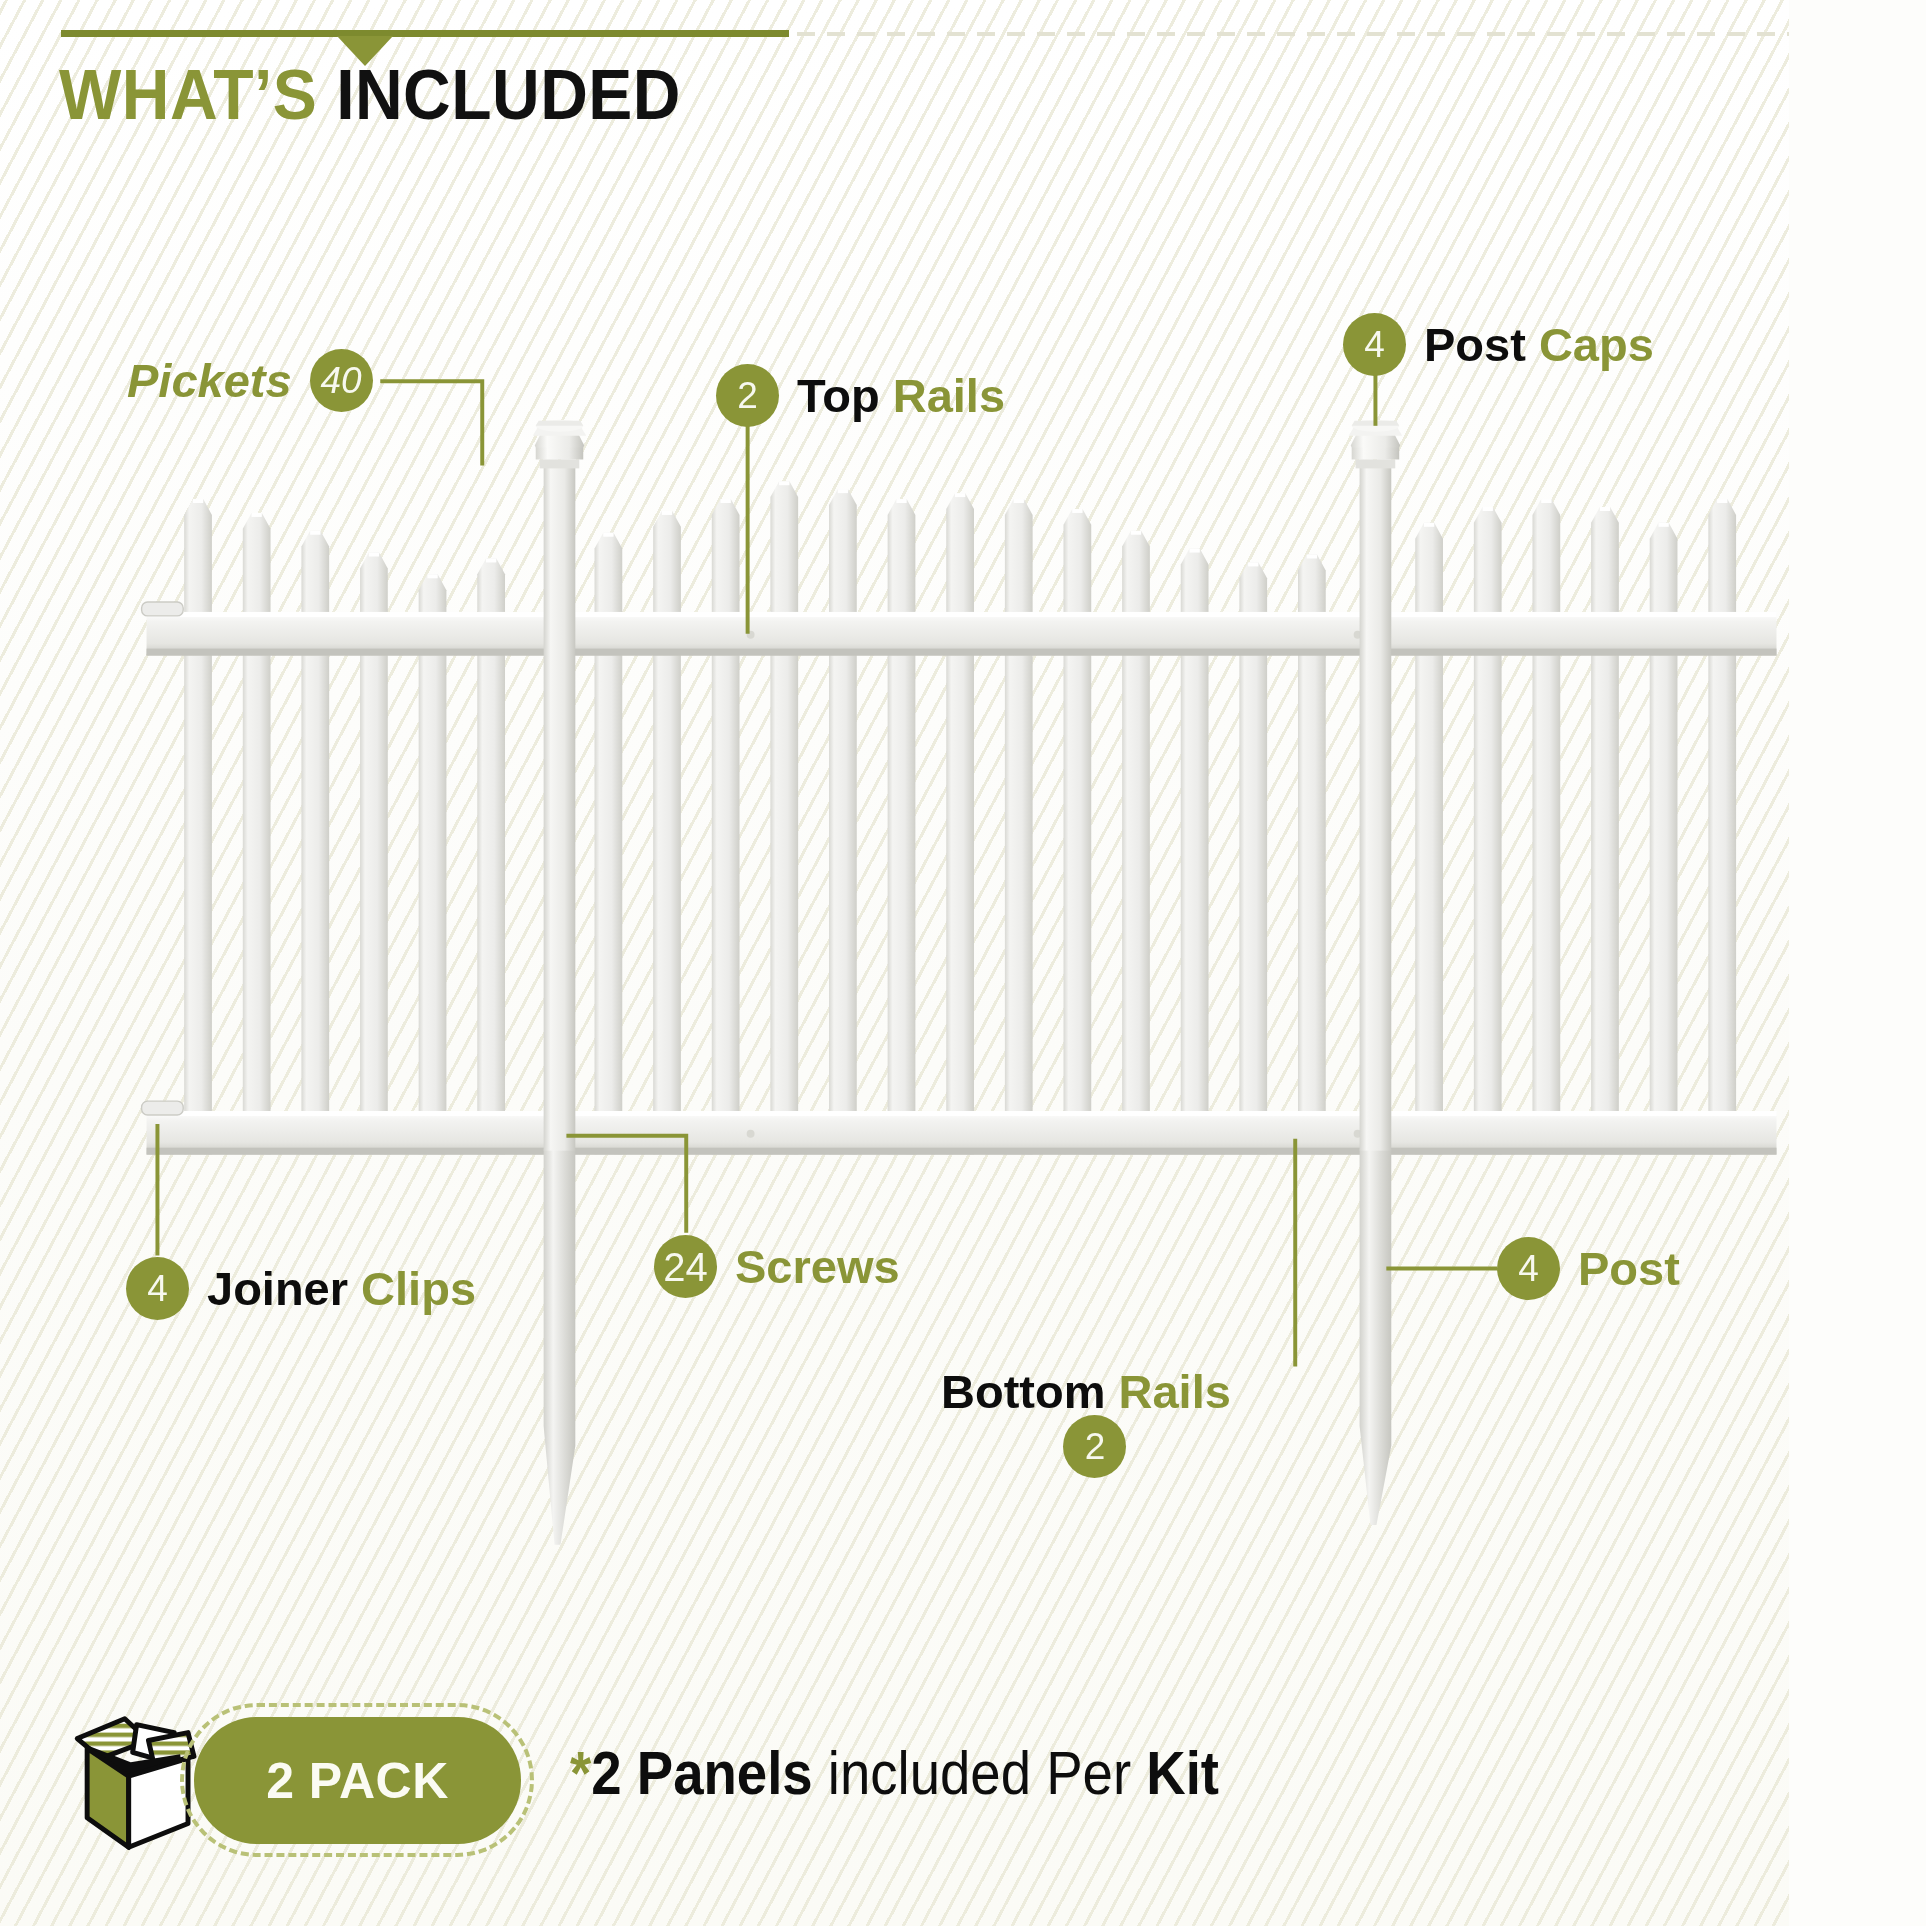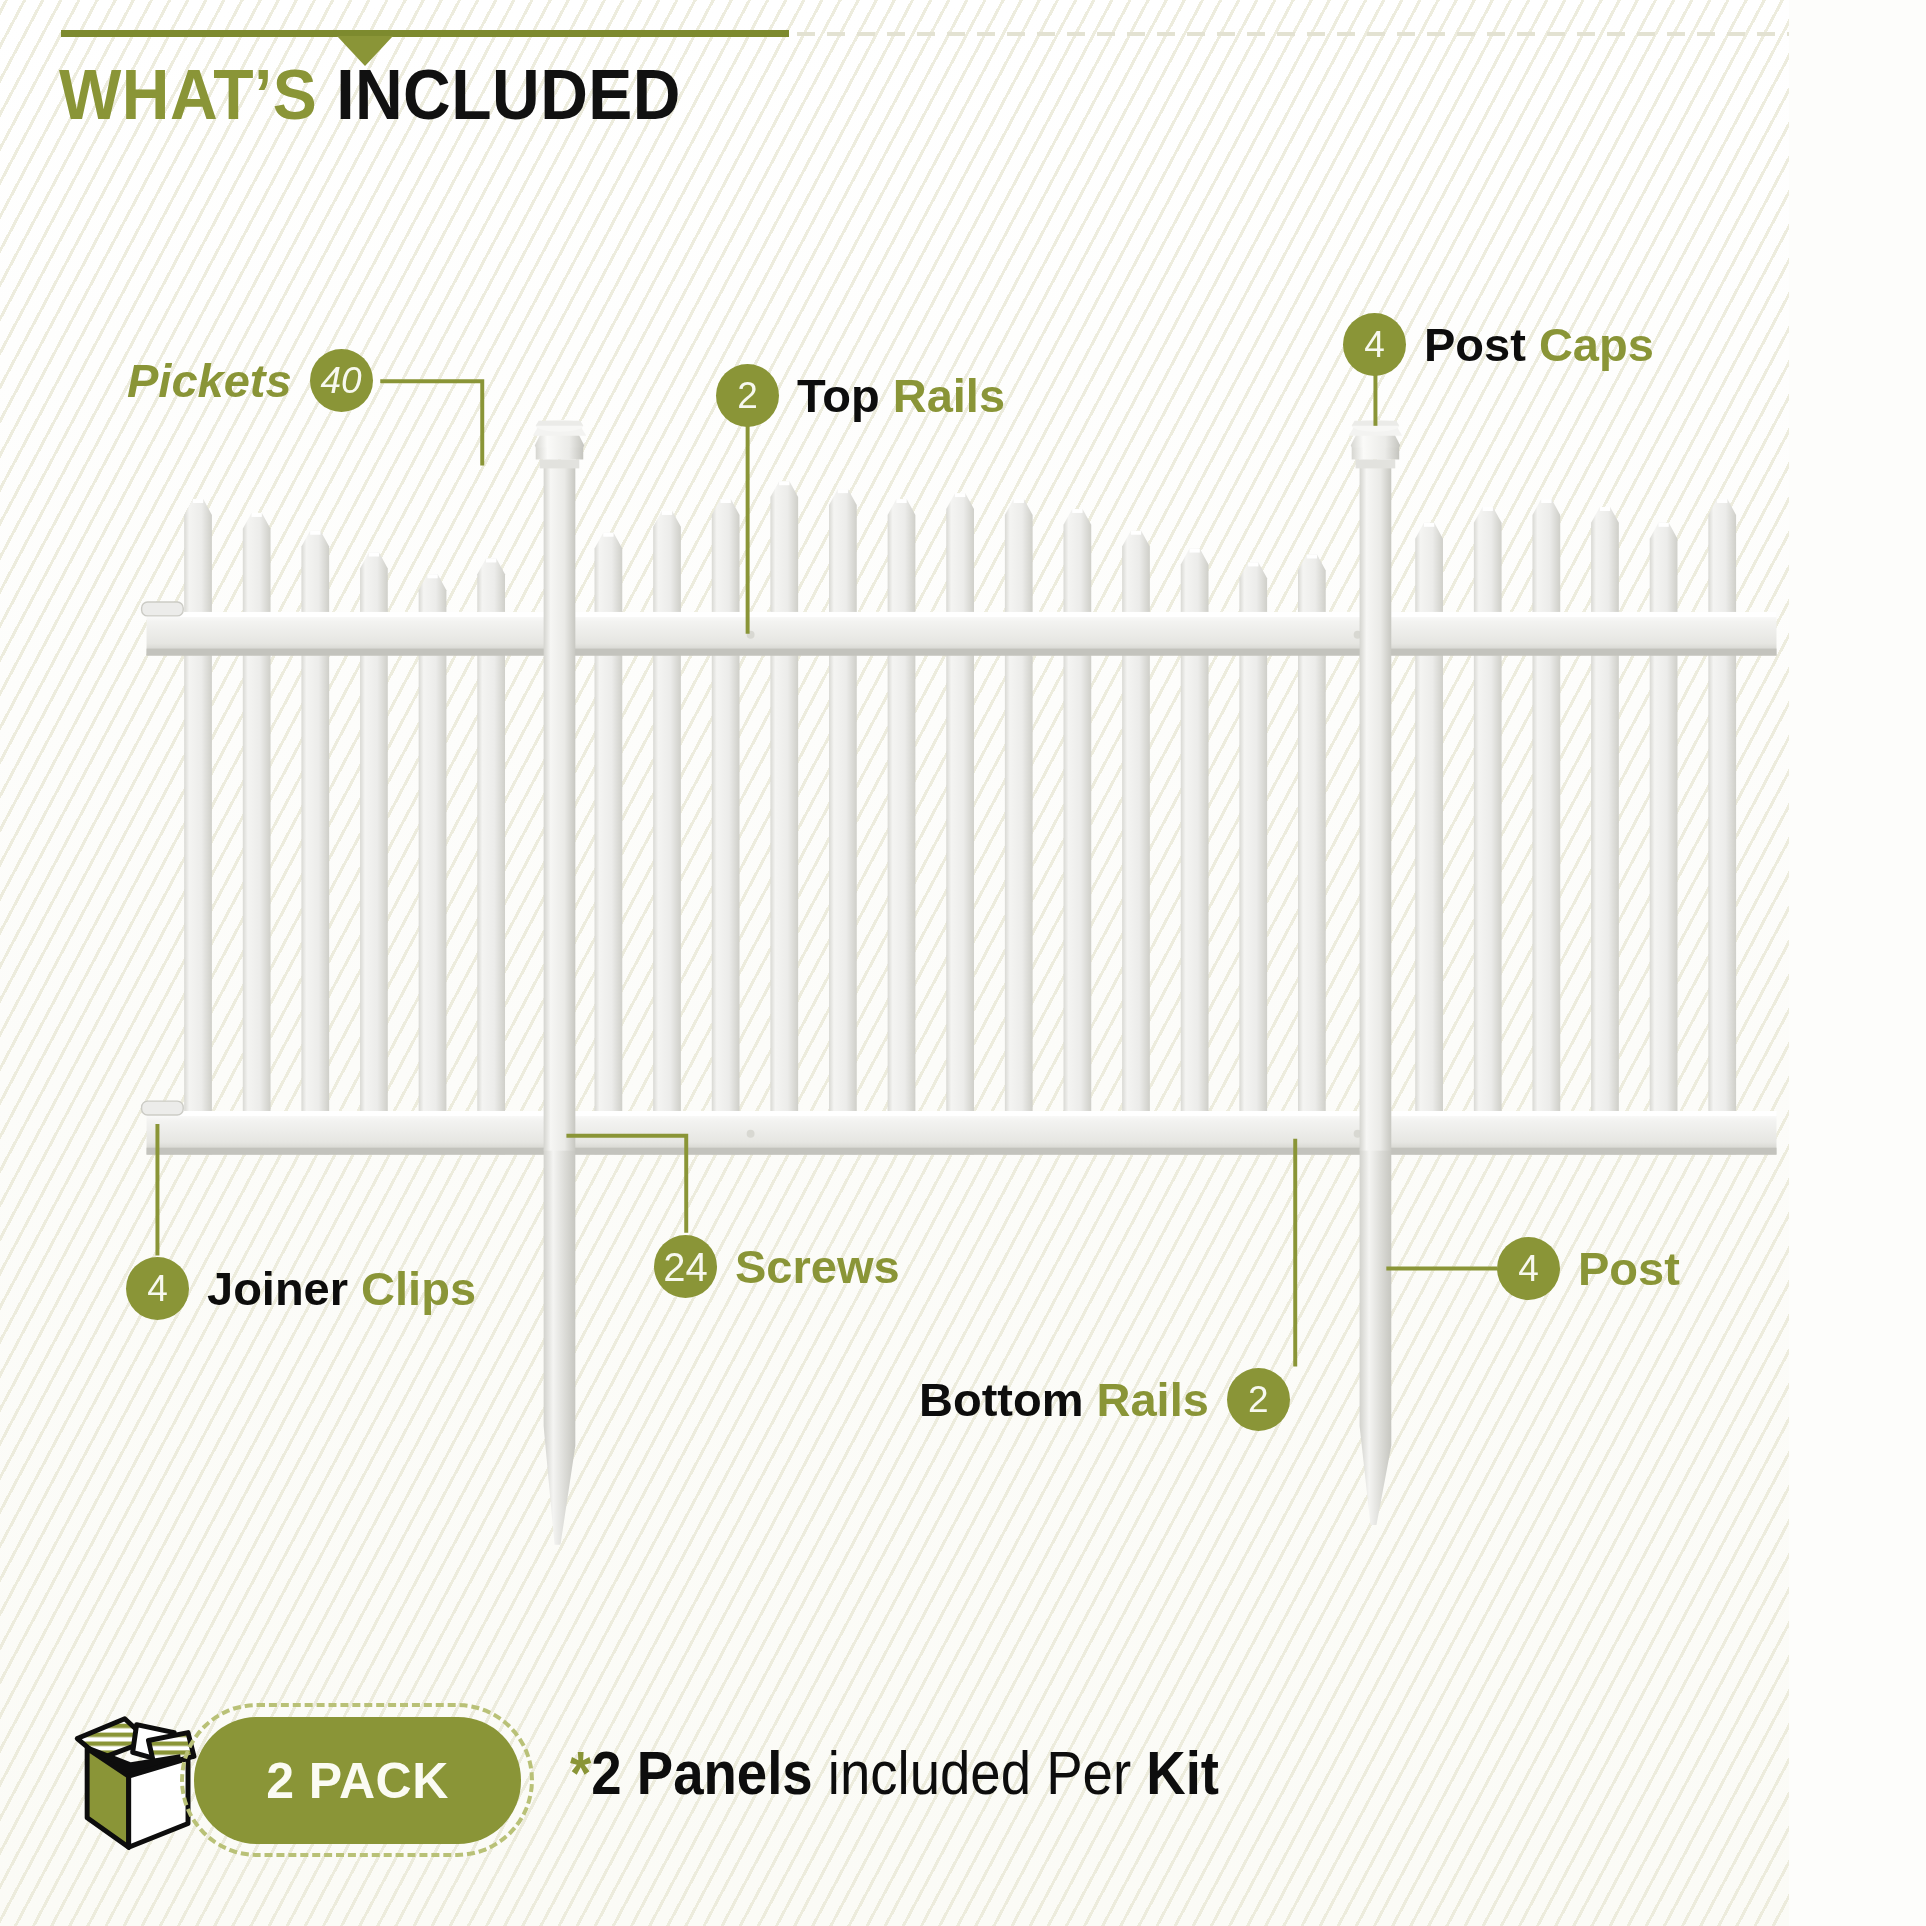--- a/index.html
+++ b/index.html
@@ -332,21 +332,21 @@
     </span>
   </div>
 
   <div class="callout" style="left:654px; top:1235px;">
     <span class="badge wide">24</span>
     <span class="ctext gap-l">
       <span class="g">Screws</span>
     </span>
   </div>
 
-  <div class="callout" style="left:919px; top:1368px;">
+  <div class="callout" style="left:941px; top:1368px;flex-direction:column;">
     <span class="ctext gap-r">
       <span class="k">Bottom</span>
       <span class="g">Rails</span>
     </span>
     <span class="badge">2</span>
   </div>
 
   <div class="callout" style="left:1497px; top:1237px;">
     <span class="badge">4</span>
     <span class="ctext gap-l">

